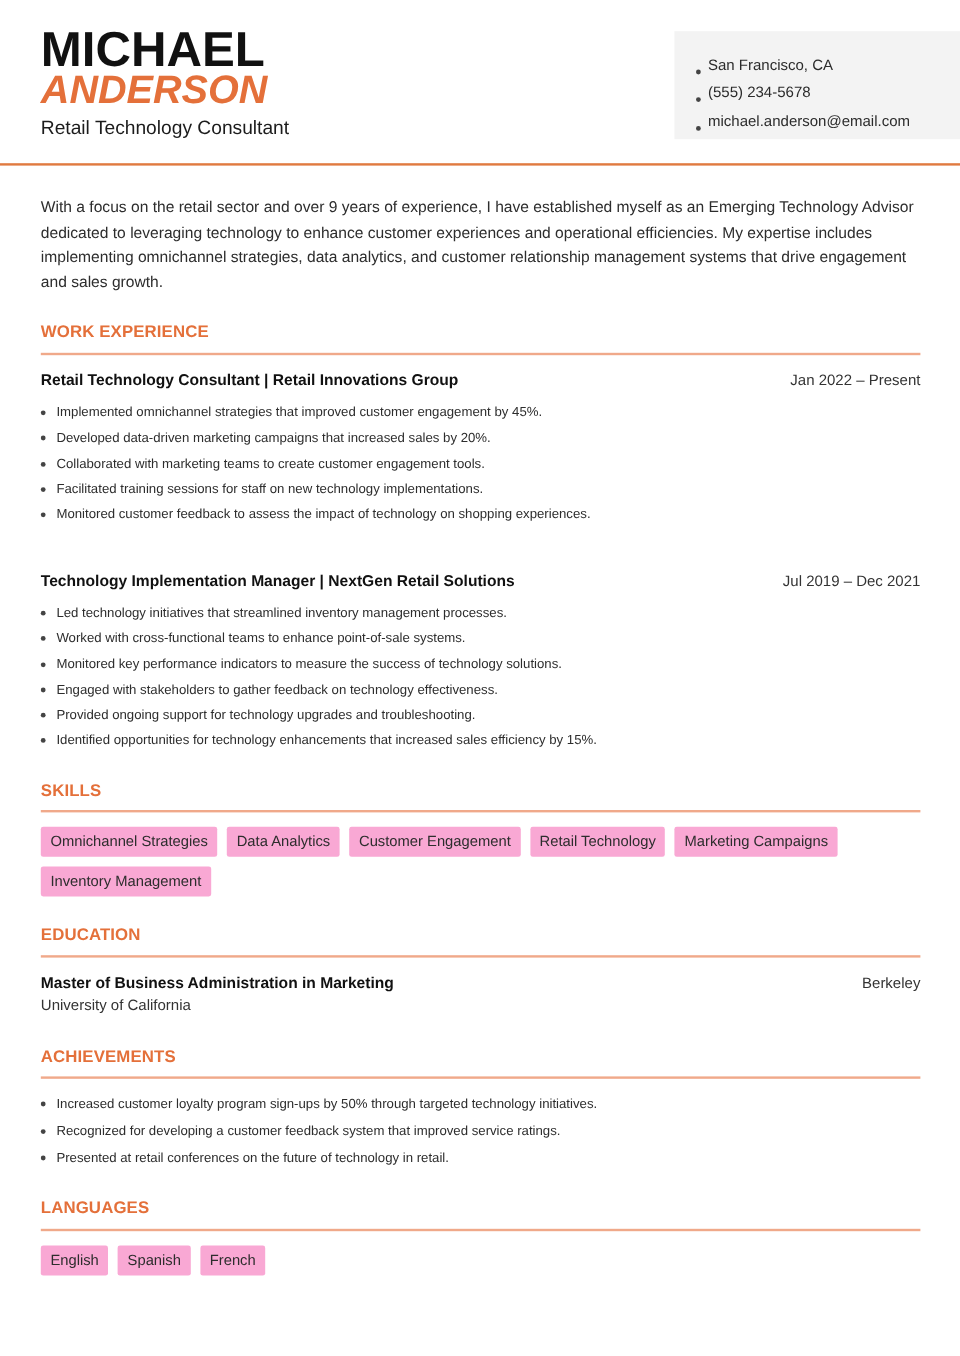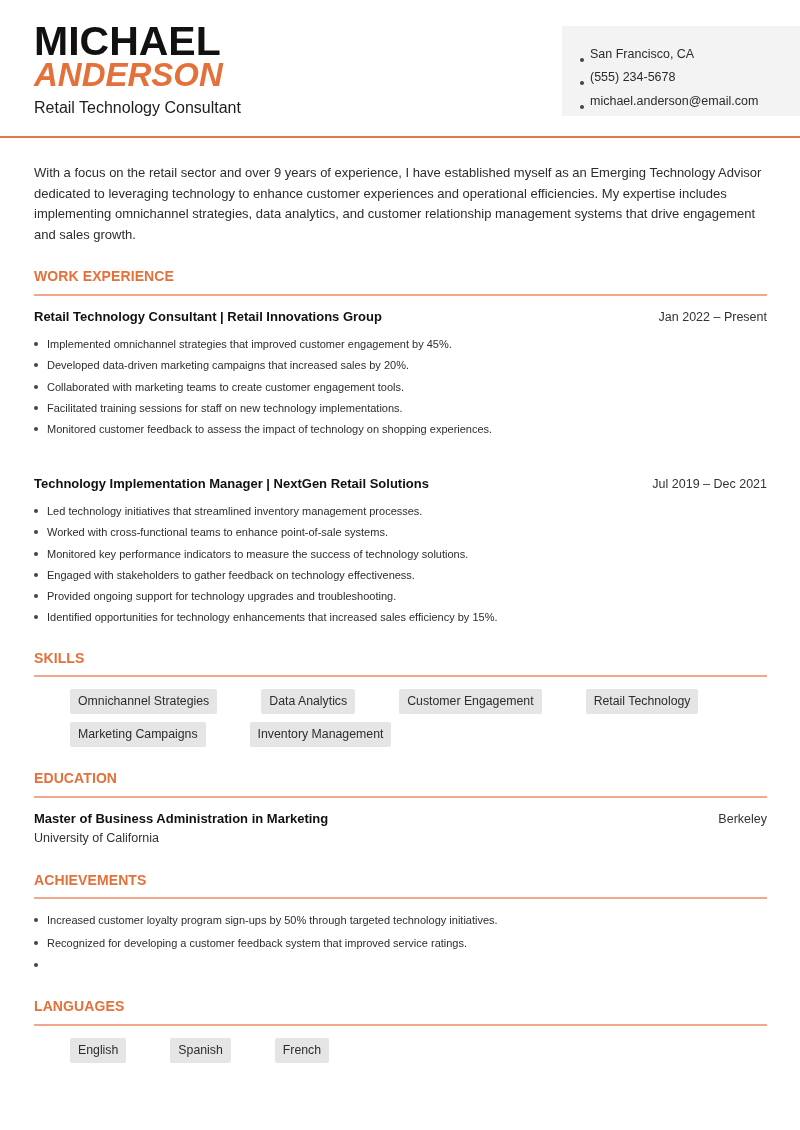--- a/index.html
+++ b/index.html
@@ -62,22 +62,22 @@
     .blist li {
       font-size: 11px; color: #2d2d2d; height: 21.3px; line-height: 16px;
       display: flex; align-items: flex-start;
     }
     .blist li .bullet { margin-left: 0; margin-top: 6px; margin-right: 9px; }
     .tags {
       position: absolute; left: 34px; width: 740px;
       display: flex; flex-wrap: wrap; gap: 8px;
     }
     .tag {
-      background: #e5e5e5; font-size: 12.3px; color: #2d2d2d;
-      height: 25px; line-height: 25px; padding: 0 8px; border-radius: 2px; margin-left: 36px;
+      background: #f9a8d4; font-size: 12.3px; color: #2d2d2d;
+      height: 25px; line-height: 25px; padding: 0 8px; border-radius: 2px;
     }
     .edu-head {
       position: absolute; left: 34px; width: 733px;
       display: flex; justify-content: space-between; align-items: baseline;
     }
     .edu-degree { font-size: 13px; font-weight: 700; color: #111; }
     .edu-loc { font-size: 12.5px; color: #333; }
     .edu-school {
       position: absolute; left: 34px; font-size: 12.5px; color: #333;
     }
@@ -193,20 +193,21 @@
   <li style="height:22.5px">
       <span class="bullet"></span>
       <span>Increased customer loyalty program sign-ups by 50% through targeted technology initiatives.</span>
     </li>
   <li style="height:22.5px">
       <span class="bullet"></span>
       <span>Recognized for developing a customer feedback system that improved service ratings.</span>
     </li>
   <li style="height:22.5px">
       <span class="bullet"></span>
+      <span>Presented at retail conferences on the future of technology in retail.</span>
     </li>
 </ul>
 
 <div class="section-title" style="top:998px">LANGUAGES</div>
 <div class="section-rule" style="top:1024px"></div>
 <div class="tags" style="top:1038px">
   <span class="tag">English</span>
   <span class="tag">Spanish</span>
   <span class="tag">French</span>
 </div>

